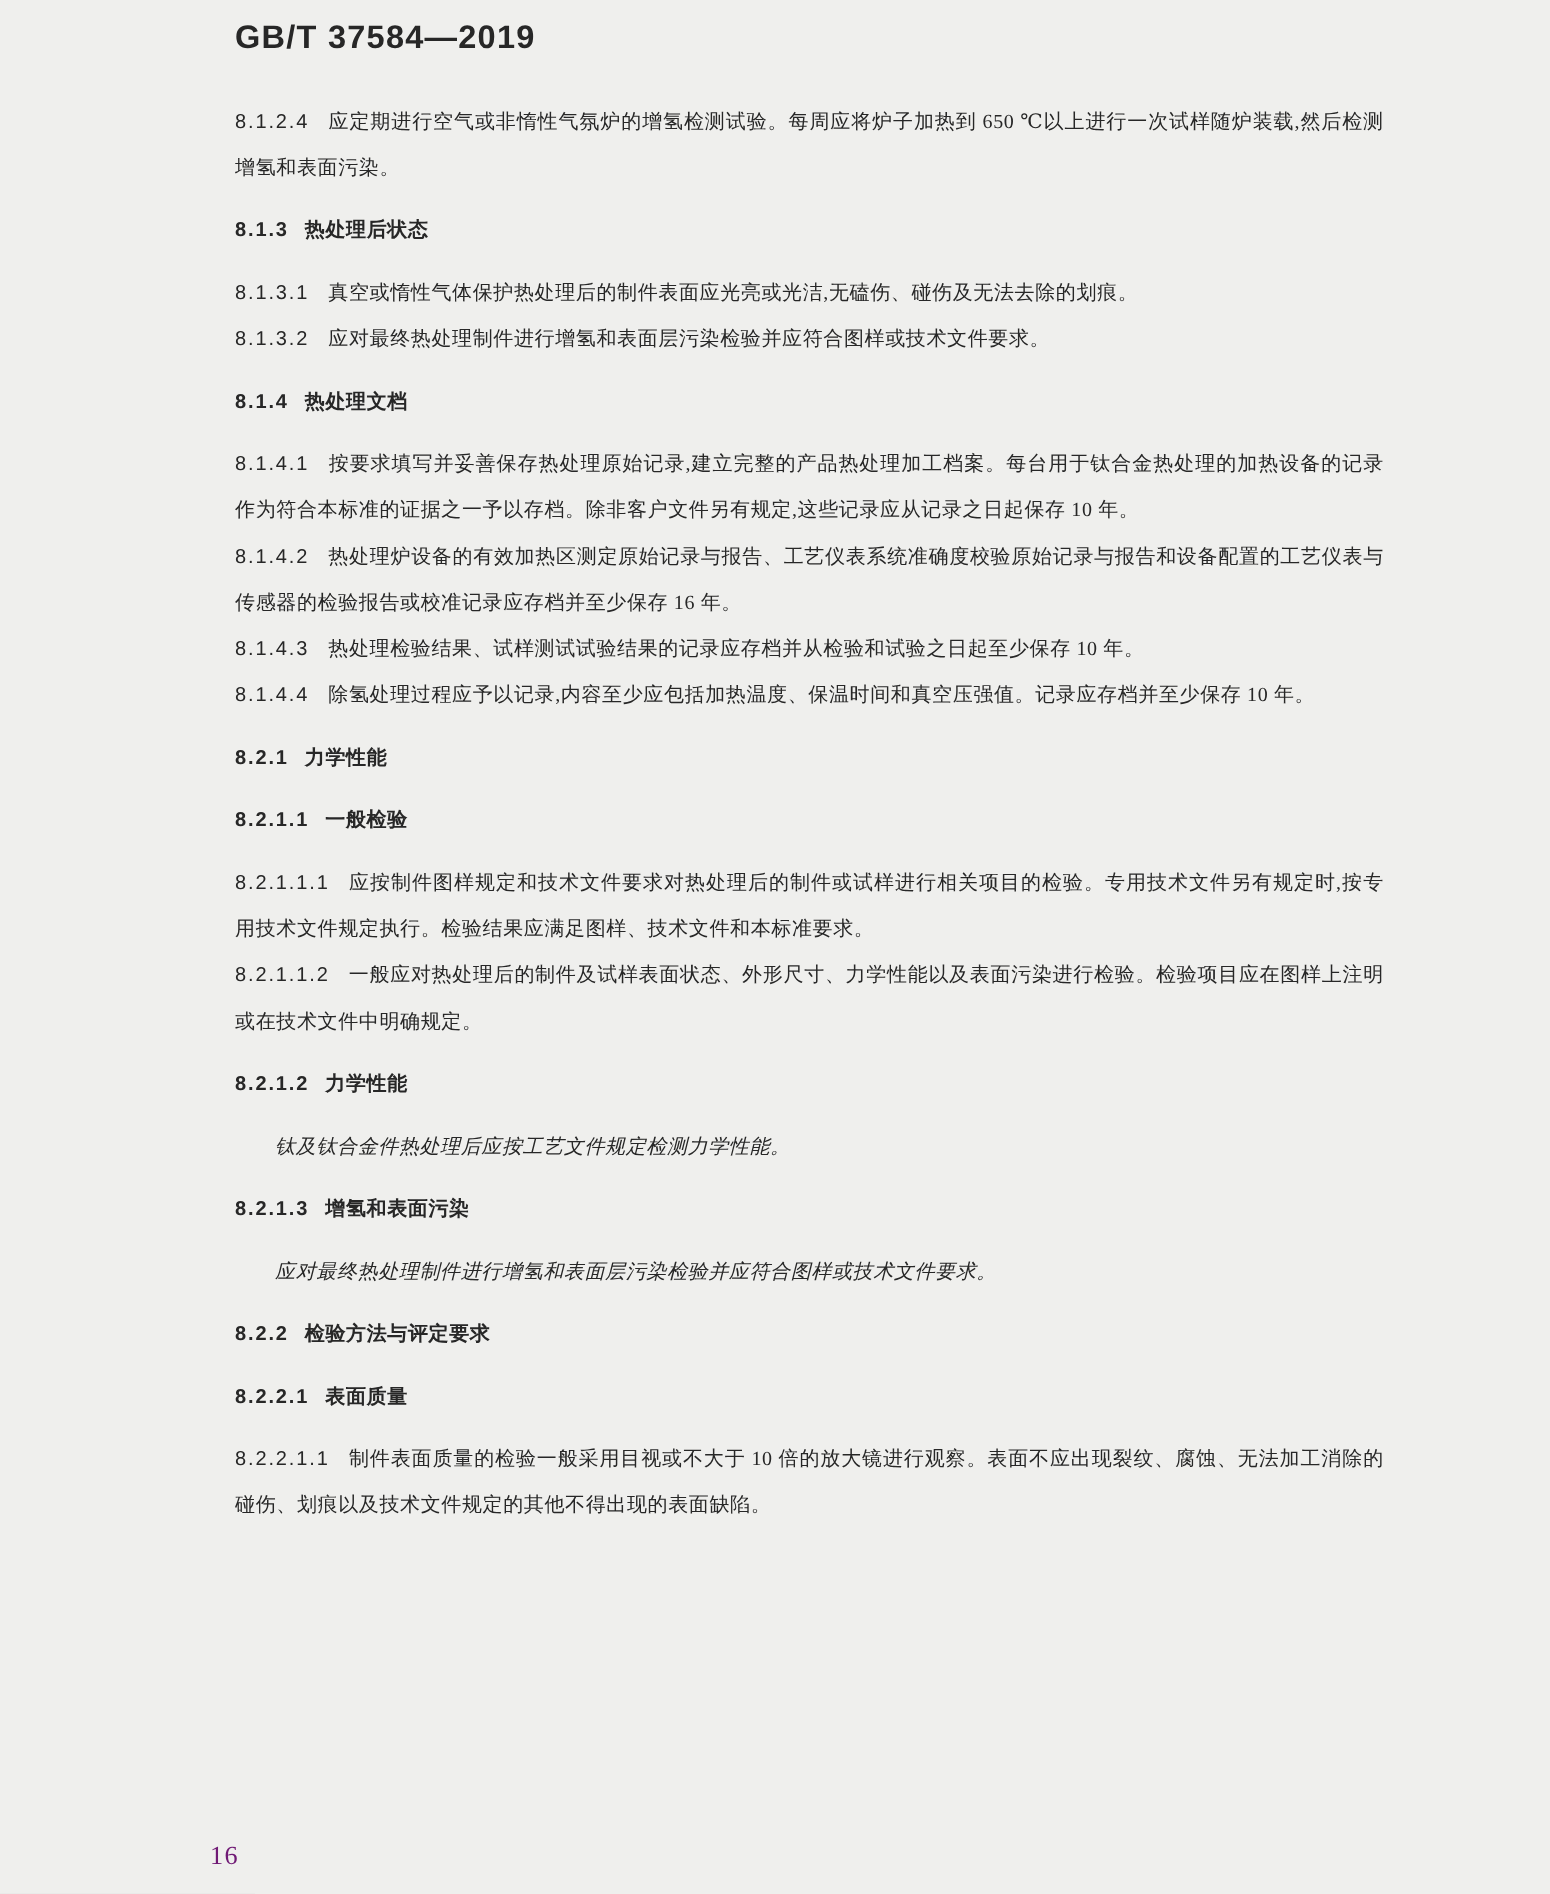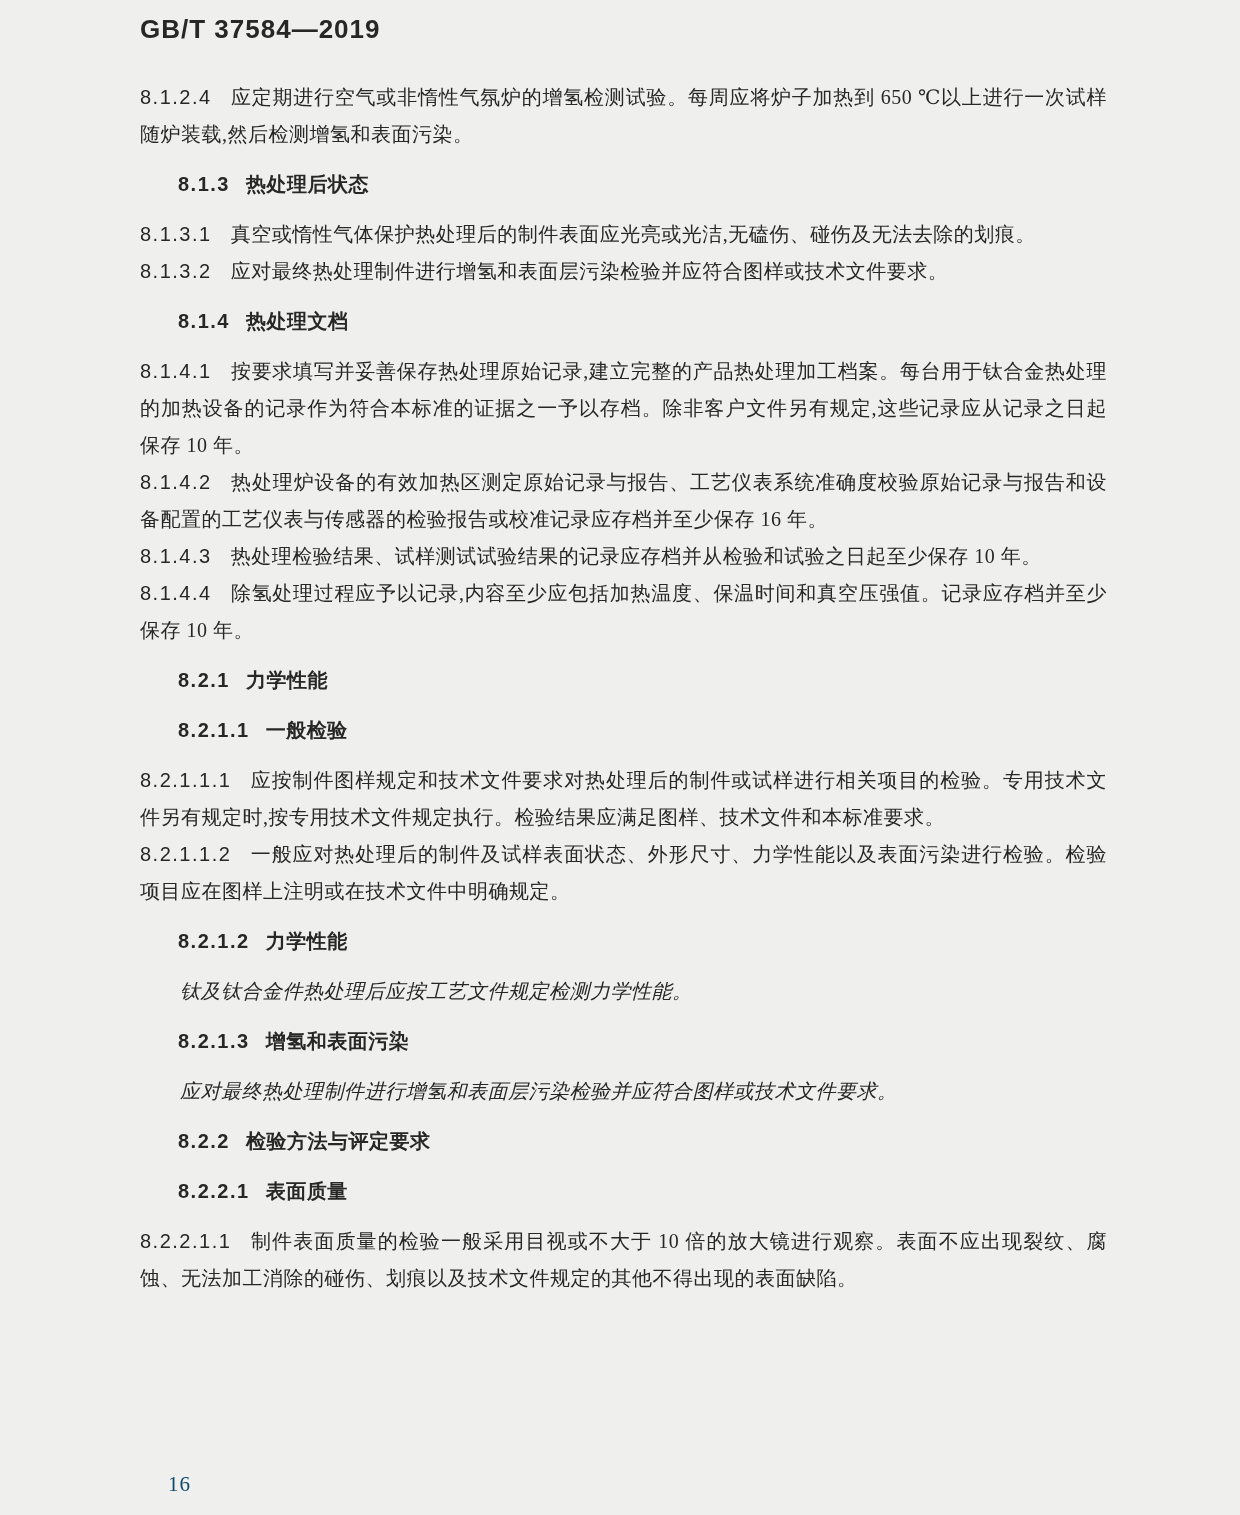--- a/index.html
+++ b/index.html
@@ -6,34 +6,35 @@
   html, body { margin: 0; padding: 0; background: #e4e4e2; }
   .page {
     position: relative;
     width: 1240px;
     height: 1515px;
     margin: 0 auto;
     background: #efefed;
     color: #272727;
     font-family: "Liberation Serif", "DejaVu Serif", serif;
     overflow: hidden;
+    padding-left: 48px;
   }
   .content {
     padding: 14px 133px 0 140px;
   }
   .doc-header {
     font-family: "Liberation Sans", "DejaVu Sans", sans-serif;
     font-weight: bold;
     font-size: 26px;
     letter-spacing: 1px;
     margin-bottom: 34px;
   }
   .content p {
     margin: 0;
-    font-size: 20px;
+    font-size: 16px;
     line-height: 37px;
     text-align: justify;
     text-justify: inter-character;
     letter-spacing: 0.5px;
   }
   .content p.heading {
     font-family: "Liberation Sans", "DejaVu Sans", sans-serif;
     font-weight: bold;
     margin: 13px 0;
     text-align: left;
@@ -42,28 +43,28 @@
     margin: 13px 0;
     text-indent: 2em;
     font-style: italic;
   }
   .content p.clause { margin: 0; }
   .num {
     font-family: "Liberation Sans", "DejaVu Sans", sans-serif;
     letter-spacing: 1.5px;
     margin-right: 0.95em;
   }
-  .heading .num { margin-right: 0.8em; margin-left: 38px; }
+  .heading .num { margin-right: 0.8em; }
   .page-number {
     position: absolute;
     left: 168px;
     top: 1472px;
     font-size: 21px;
     letter-spacing: 1px;
-    color: #0c4a6e;
+    color: #701a75;
     font-family: "Liberation Serif", "DejaVu Serif", serif;
   }
 </style>
 </head>
 <body>
 
 <div class="page">
   <div class="content">
     <div class="doc-header">GB/T 37584—2019</div>
     <div>

